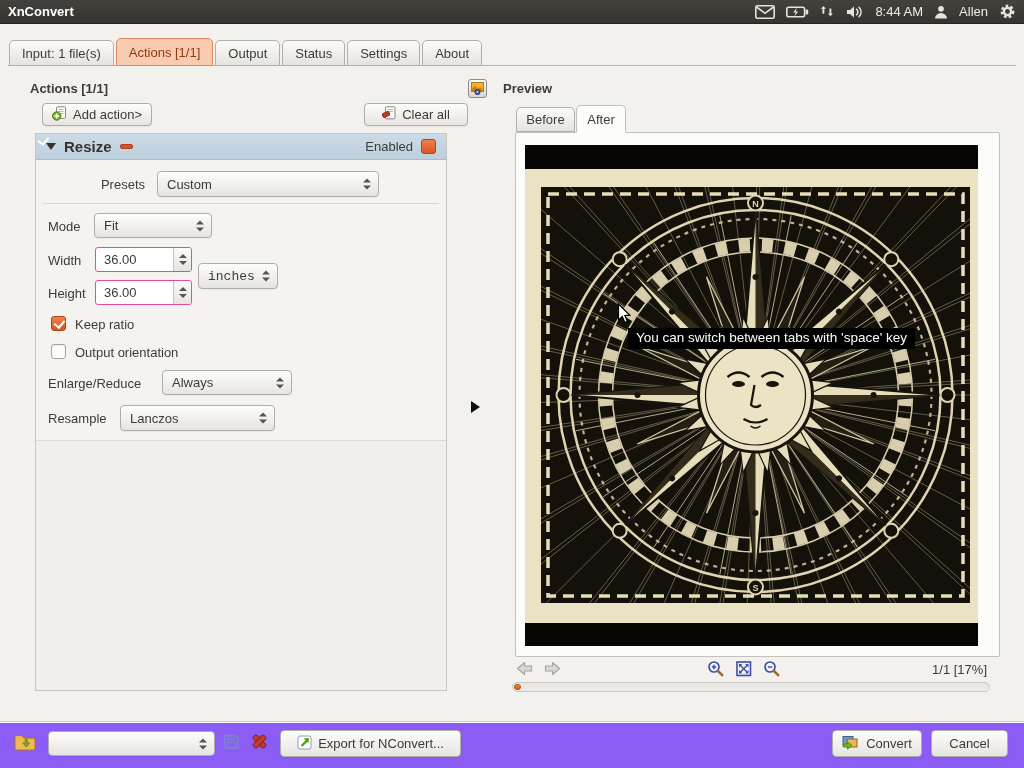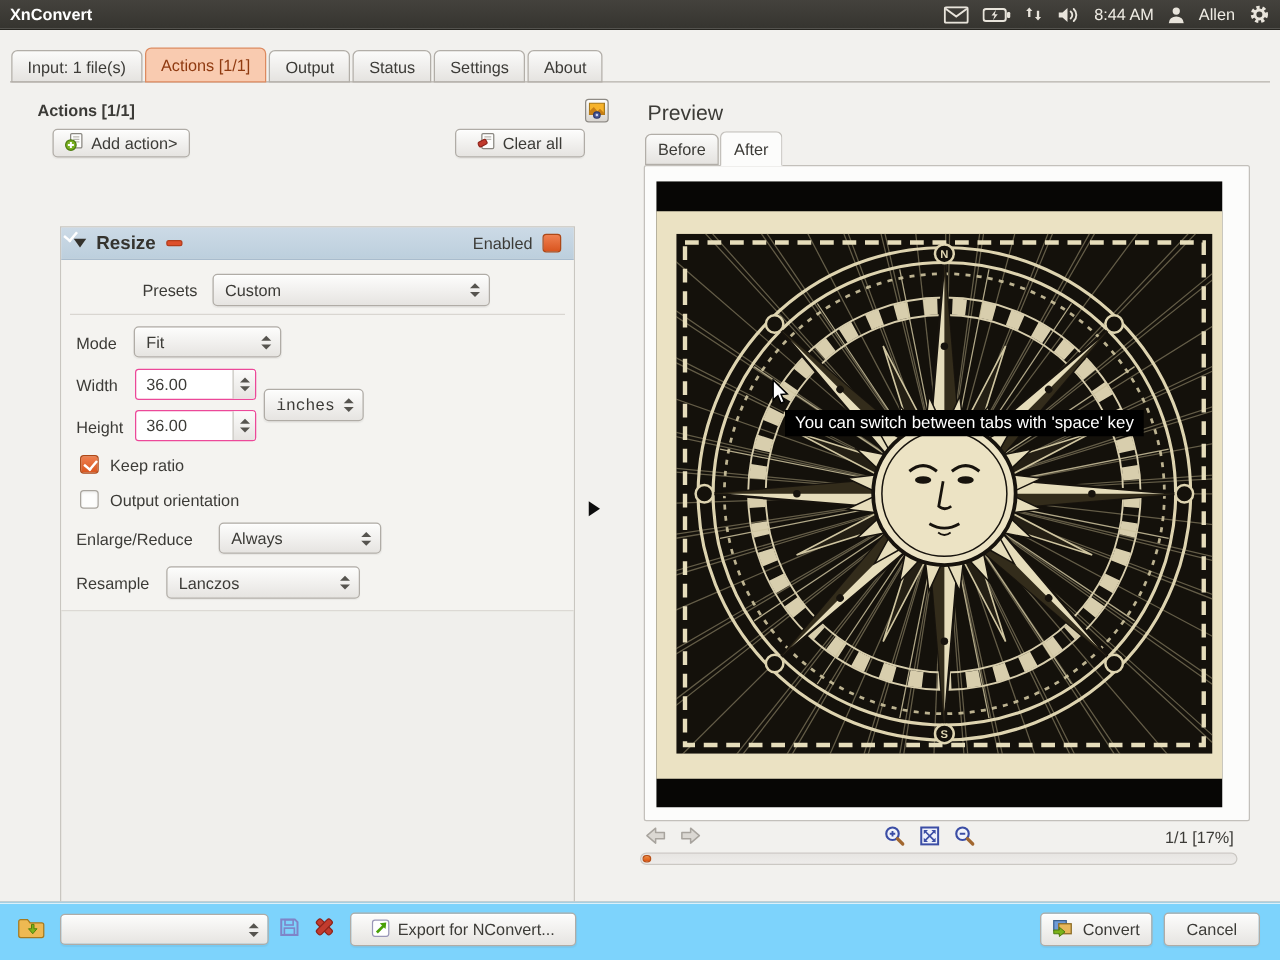--- a/index.html
+++ b/index.html
@@ -64,39 +64,39 @@
   .cb.off { background:#fdfdfc; border:1px solid #a8a49d; box-shadow:inset 0 1px 2px rgba(0,0,0,.08); }
   .cb.on  { background:linear-gradient(#ef8050,#d9551f); border:1px solid #ad4817; }
   .cb.on::after {
     content:""; position:absolute; left:4px; top:1px; width:5px; height:8px;
     border:solid #fff; border-width:0 2px 2px 0; transform:rotate(40deg);
   }
   .lbl { position:absolute; font-size:13px; color:#3c3b37; white-space:nowrap; }
   
   .actions-title { position:absolute; left:30px; top:81px; font-weight:bold; font-size:13px; }
   .actions-panel {
-    position:absolute; left:48px; top:133px; width:412px; height:558px;
-    border:1px solid #c9c6c0; background:#f0efec;margin-top:48px;
+    position:absolute; left:35px; top:133px; width:412px; height:558px;
+    border:1px solid #c9c6c0; background:#f0efec;
   }
   .resize-header {
     height:26px; background:linear-gradient(#ccdae6,#bccfdd);
     border-bottom:1px solid #a9bccd;
     display:flex; align-items:center; padding:0 10px; gap:8px;
   }
   .tri-down { width:0; height:0; border-left:5px solid transparent; border-right:5px solid transparent; border-top:7px solid #34322d; }
   .resize-title { font-weight:bold; font-size:15px; color:#35332e; }
   .minus-badge { width:13px; height:5px; background:#dd4f2b; border:1px solid #b33c1b; border-radius:2px; }
   .resize-header .right { margin-left:auto; display:flex; align-items:center; gap:8px; }
   .resize-form { position:relative; height:281px; background:#f4f3f0; border-bottom:1px solid #dcd9d4; }
   .form-sep { position:absolute; left:7px; right:7px; top:43px; height:1px; background:#d9d6d1; }
   
   .splitter { position:absolute; left:471px; top:401px; width:0; height:0;
     border-top:6px solid transparent; border-bottom:6px solid transparent; border-left:9px solid #0d0d0d; }
   
-  .preview-title { position:absolute; left:518px; top:81px; font-weight:normal; font-size:17px; }
+  .preview-title { position:absolute; left:503px; top:81px; font-weight:bold; font-size:13px; }
   .preview-icon { position:absolute; left:468px; top:79px; width:19px; height:19px;
     background:linear-gradient(#fdfdfc,#d9d6d1); border:1px solid #8e8b85; border-radius:3px;
     display:flex; align-items:center; justify-content:center; }
   .ptab { position:absolute; display:flex; align-items:center; justify-content:center;
     border:1px solid #b2aea8; border-radius:5px 5px 0 0; font-size:13px; }
   .ptab.before { left:516px; top:107px; width:59px; height:25px;
     background:linear-gradient(#fbfbfa,#e5e3e0); z-index:1; }
   .ptab.after { left:576px; top:105px; width:50px; height:28px;
     background:#fcfcfb; border-color:#c3c0bb; border-bottom:1px solid #fcfcfb; z-index:3; }
   .preview-pane { position:absolute; left:515px; top:132px; width:485px; height:525px;
@@ -107,21 +107,21 @@
   .cursor { position:absolute; left:92px; top:158px; z-index:7; }
   .nav-btn { position:absolute; top:661px; width:18px; height:16px; }
   .ztool { position:absolute; top:660px; width:18px; height:18px; }
   .page-indicator { position:absolute; left:887px; top:662px; width:100px; text-align:right; font-size:13px; }
   .progress { position:absolute; left:512px; top:682px; width:478px; height:10px;
     background:linear-gradient(#e7e5e2,#eeecea); border:1px solid #cbc8c3; border-radius:5px; }
   .progress .fill { position:absolute; left:1px; top:1px; width:7px; height:6px;
     background:linear-gradient(#f08a3c,#dd5614); border:1px solid #b74f17; border-radius:3px; }
   
   .bottom-bar { position:absolute; left:0; top:721px; width:1024px; height:47px;
-    background:#7dd3fc; border-top:1px solid #cfccc6; box-shadow:inset 0 1px 0 #fbfaf8; }
+    background:#8b5cf6; border-top:1px solid #cfccc6; box-shadow:inset 0 1px 0 #fbfaf8; }
   .bottom-bar .icon-abs { position:absolute; }
 </style>
 </head>
 <body>
 
 <div class="top-panel">
   <span class="app-title">XnConvert</span>
   <div class="tray">
     <span>
         <svg width="20" height="14" viewBox="0 0 20 14">

